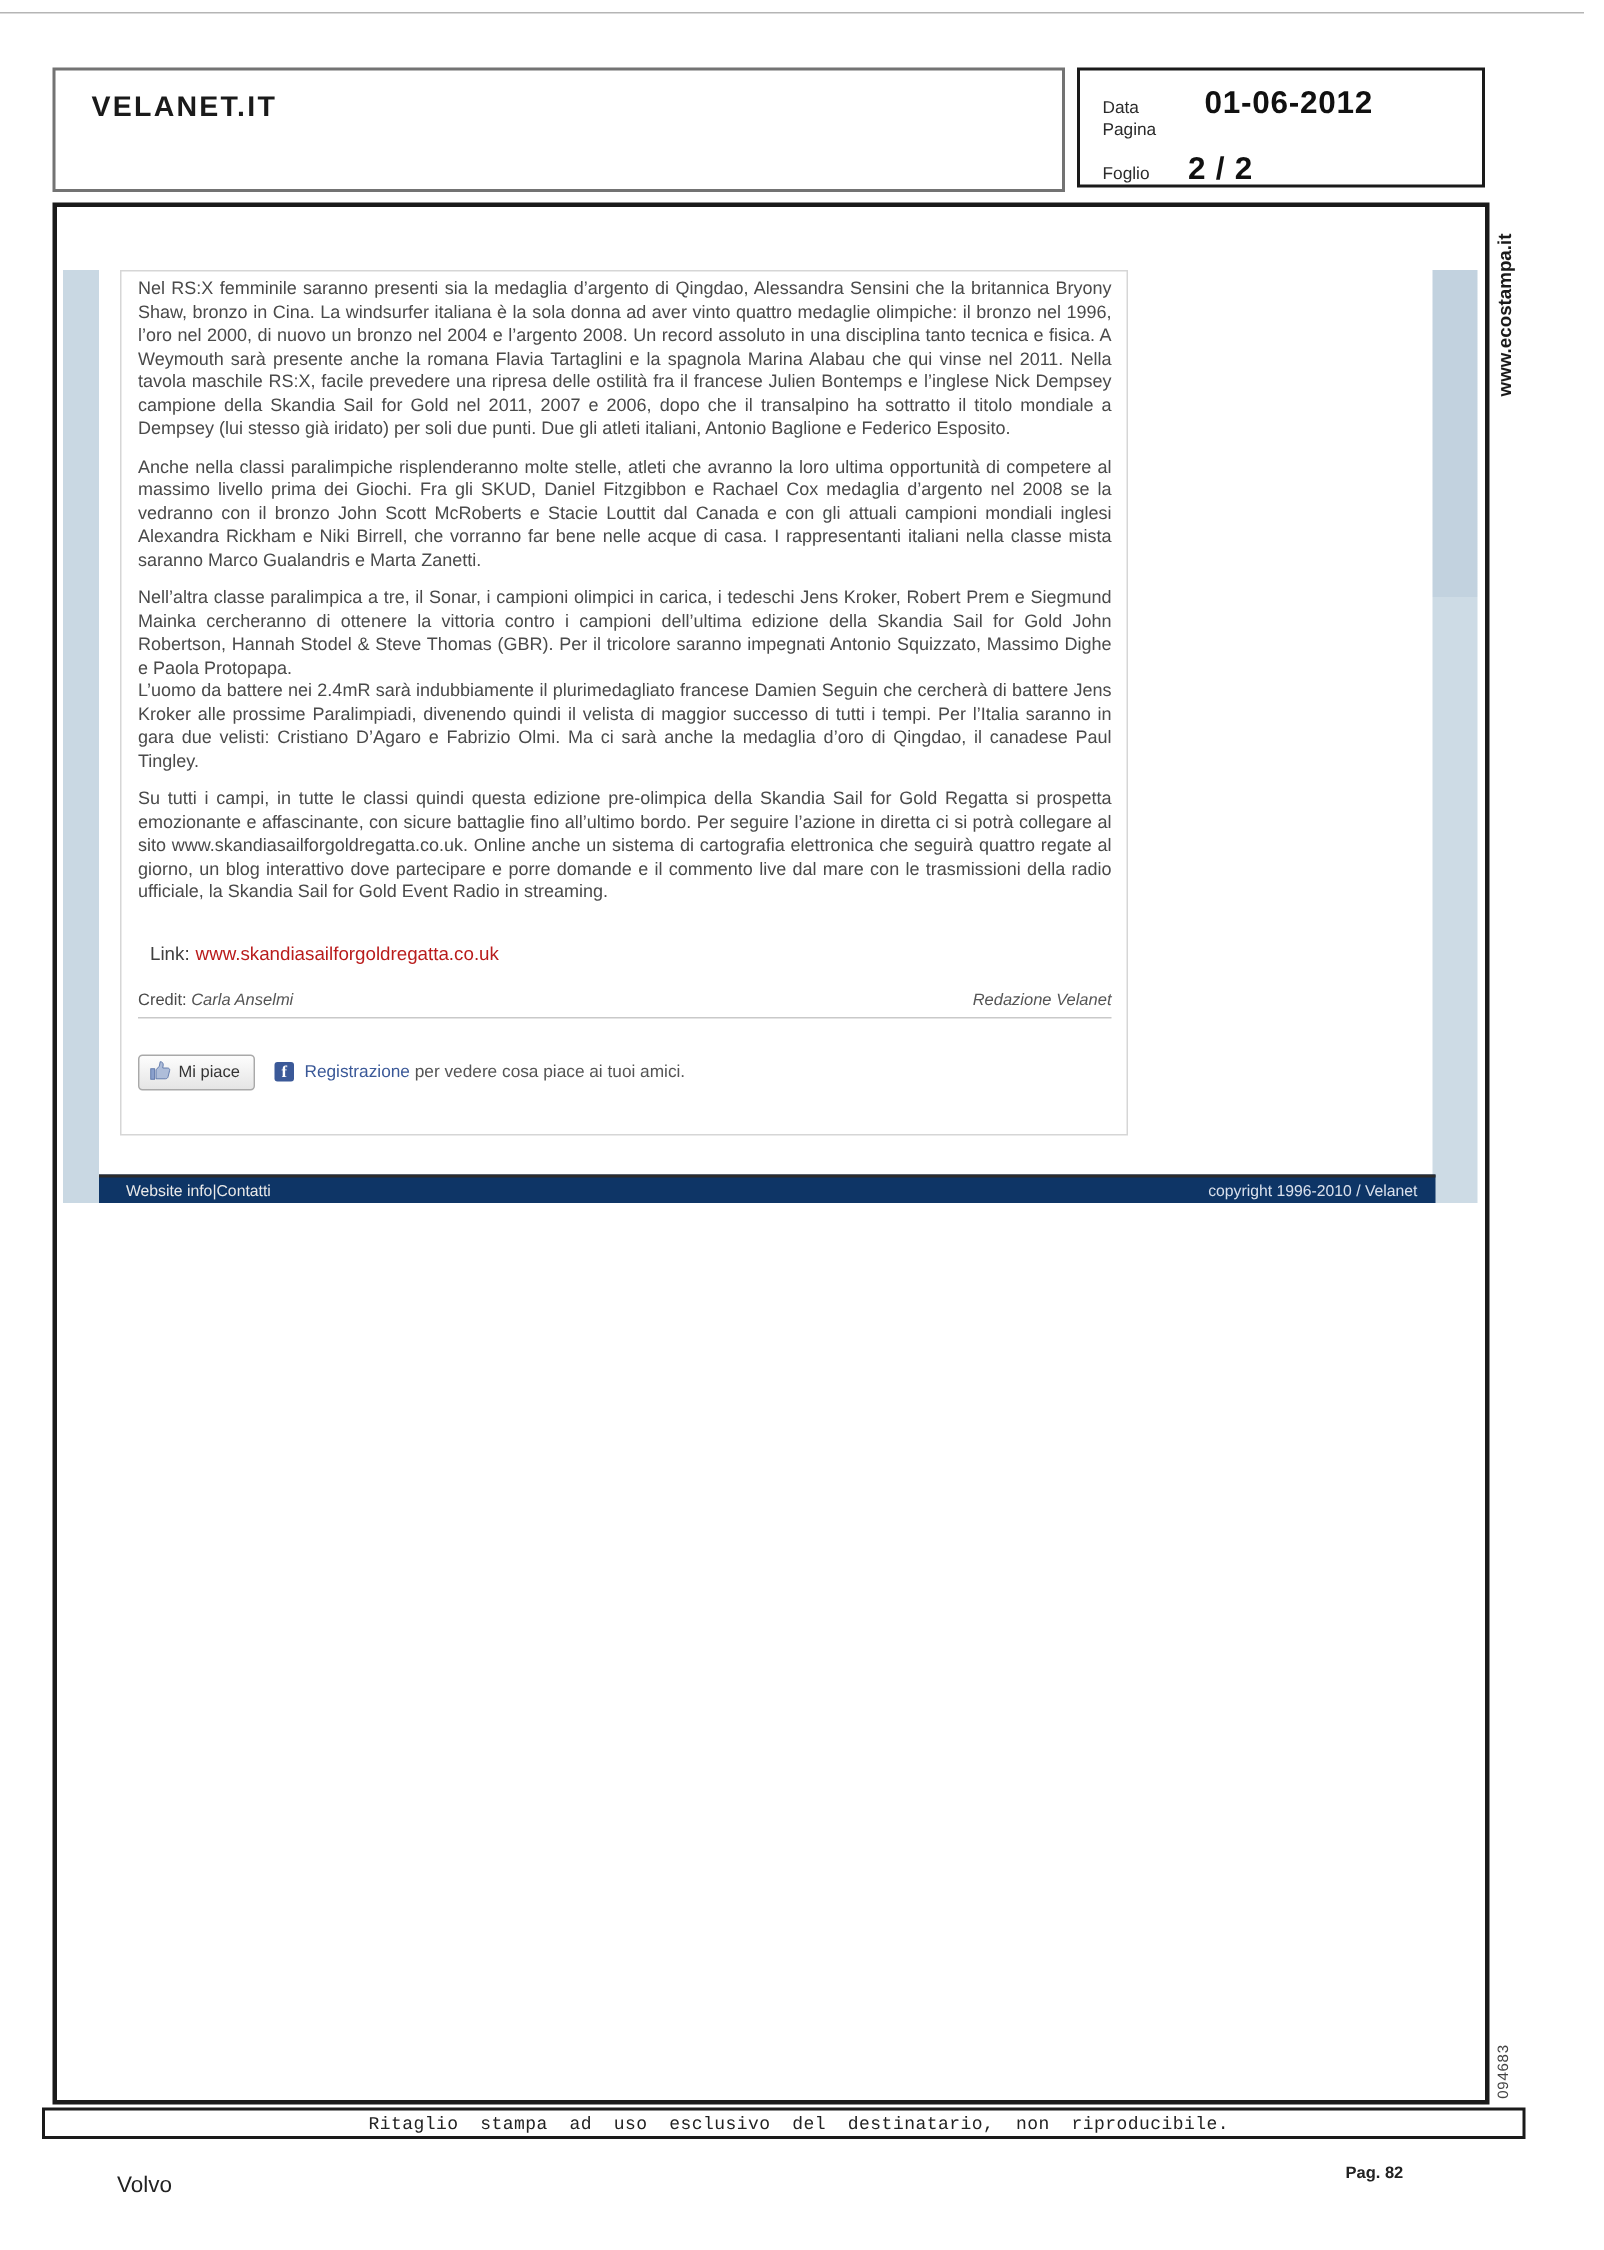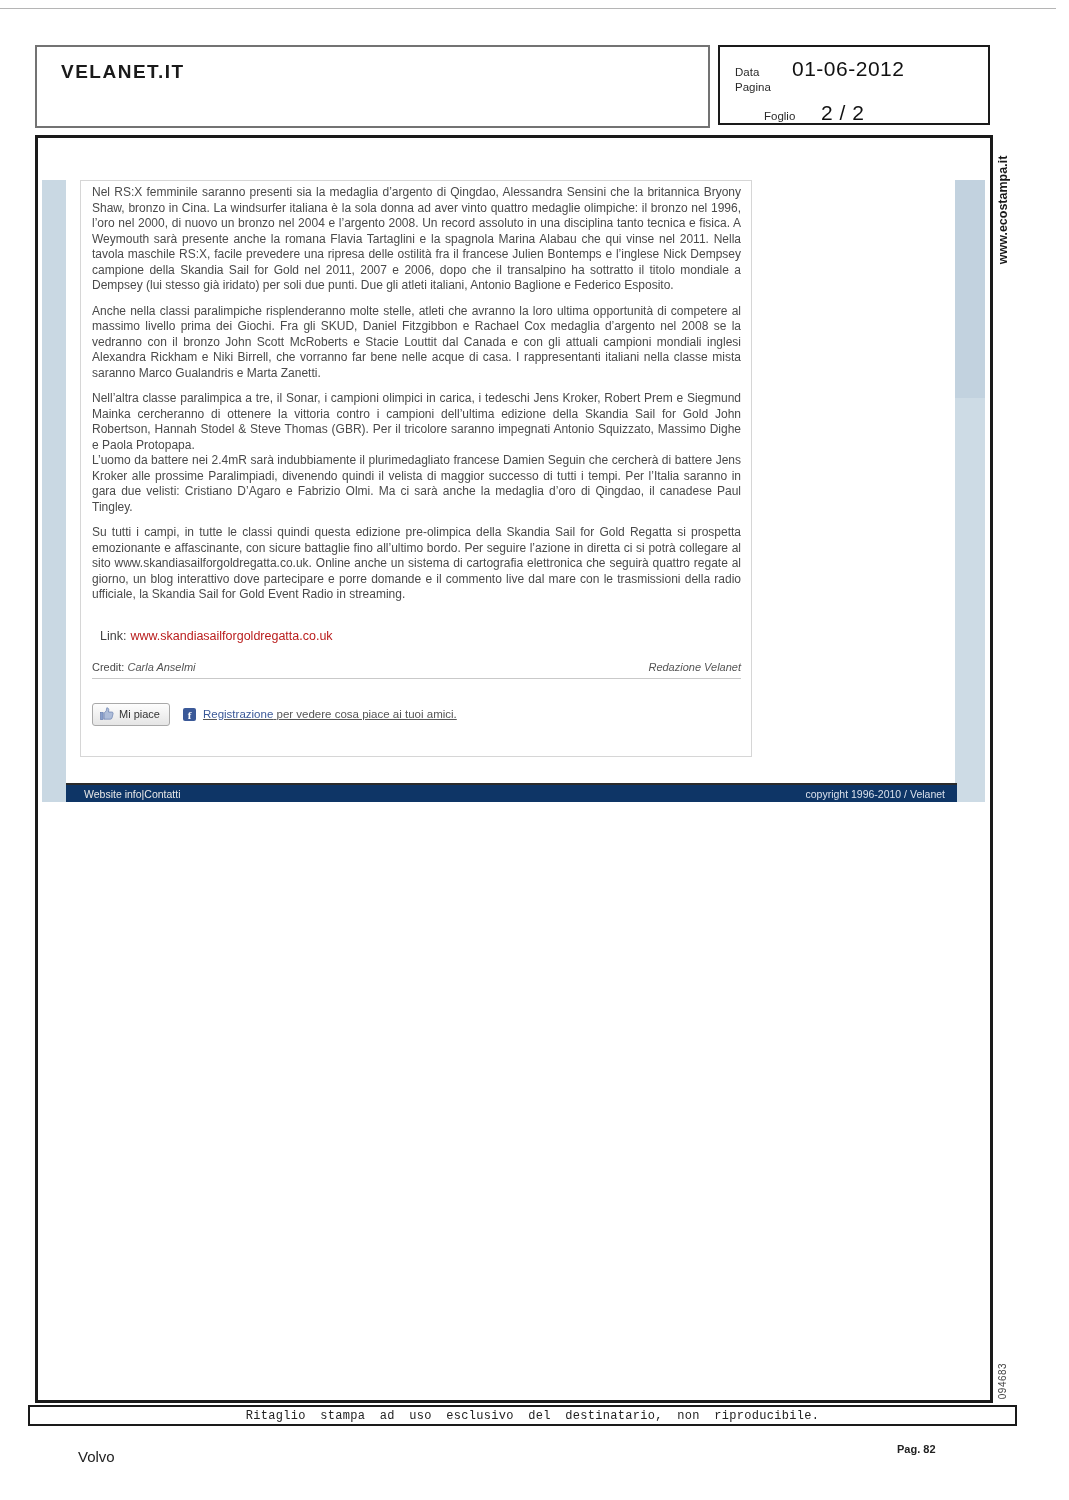--- a/index.html
+++ b/index.html
@@ -20,24 +20,24 @@
   .hdr-left .src{
     position:absolute;left:24px;top:14px;
     font-size:19px;font-weight:600;letter-spacing:1.5px;color:#1a1a1a;
   }
   .hdr-right{
     position:absolute;left:718px;top:45px;width:268px;height:76px;
     border:2px solid #1a1a1a;background:#fff;
   }
   .meta-row{position:absolute;left:15px;display:flex;align-items:baseline;}
   .meta-label{font-size:11.5px;color:#2a2a2a;width:57px;}
-  .meta-value{font-size:21px;font-weight:400;color:#111;letter-spacing:.5px;white-space:nowrap;}
-  .row-data{top:10px;}
+  .meta-value{font-size:21px;font-weight:700;color:#111;letter-spacing:.5px;white-space:nowrap;}
+  .row-data{top:10px;gap:11px;}
   .row-pagina{top:34px;}
-  .row-foglio{top:54px;margin-left:29px;}
+  .row-foglio{top:54px;}
 
   
   .main-box{
     position:absolute;left:35px;top:135px;width:952px;height:1262px;
     border:3px solid #1a1a1a;background:#fff;
   }
   .strip{position:absolute;top:42px;height:622px;background:#c9d8e3;}
   .strip-left{left:4px;width:24px;}
   .strip-right{left:917px;width:30px;background:linear-gradient(#c2d2df 0 35%,#cddbe5 35% 100%);}
 
@@ -69,21 +69,21 @@
     border:1px solid #a9a9a9;border-radius:3px;
     background:linear-gradient(#fdfdfd,#e5e5e5);
     padding:3px 9px 3px 7px;font-size:11px;color:#333;cursor:pointer;
   }
   .fb-f{
     width:13px;height:13px;margin-left:13px;border-radius:2px;
     background:#3b5998;color:#fff;font-weight:bold;font-size:11px;
     display:flex;align-items:flex-end;justify-content:center;line-height:12px;
     font-family:"Liberation Serif", serif;
   }
-  .fb-text{font-size:11.5px;color:#555;margin-left:7px;text-decoration:underline;}
+  .fb-text{font-size:11.5px;color:#555;margin-left:7px;}
   .fb-register{color:#3b5998;cursor:pointer;}
 
   .site-footer{
     position:absolute;left:28px;top:645px;width:891px;height:17px;
     background:#0e3566;border-top:2px solid #2b2b2b;
     display:flex;align-items:center;
     font-size:10.5px;color:#e8e8e8;
   }
   .site-footer .left-links{display:flex;padding-left:18px;}
   .site-footer .copyright{margin-left:auto;padding-right:12px;color:#d9e0ec;}

